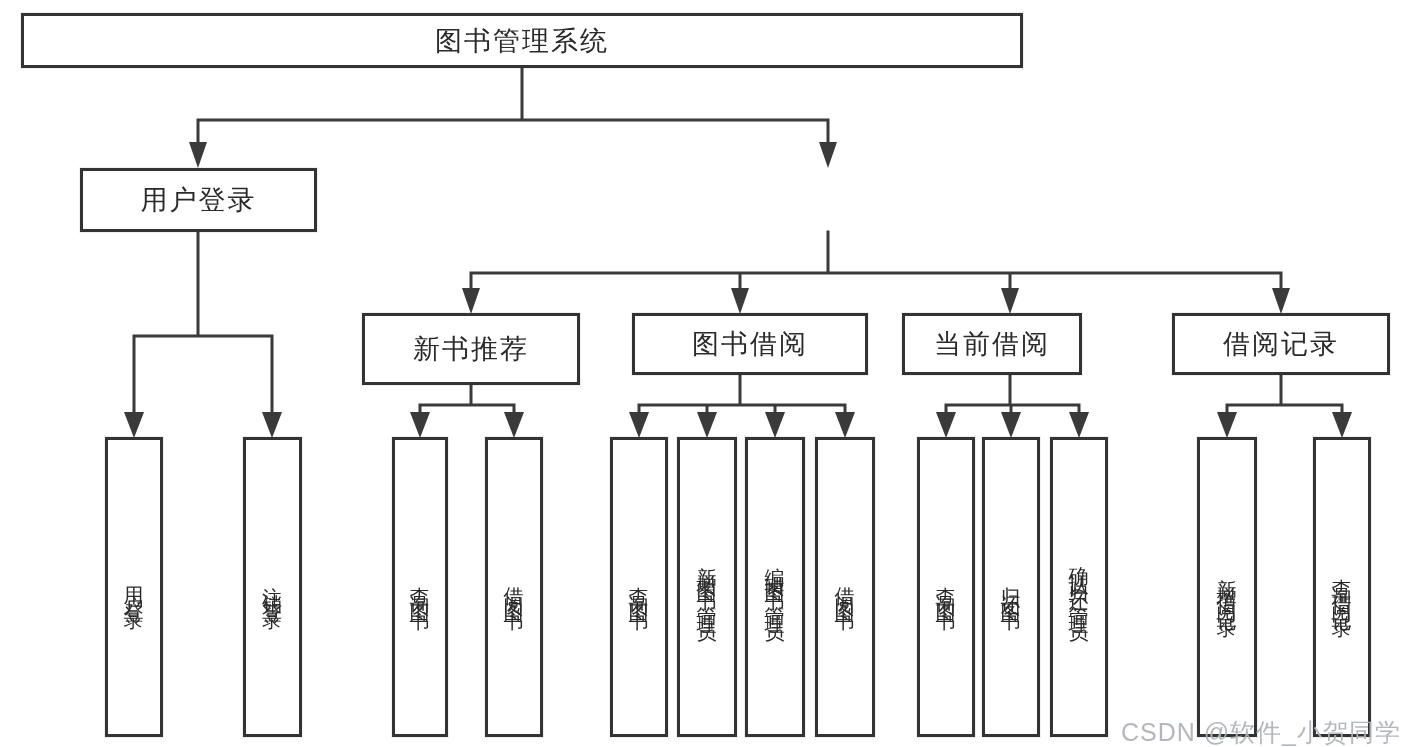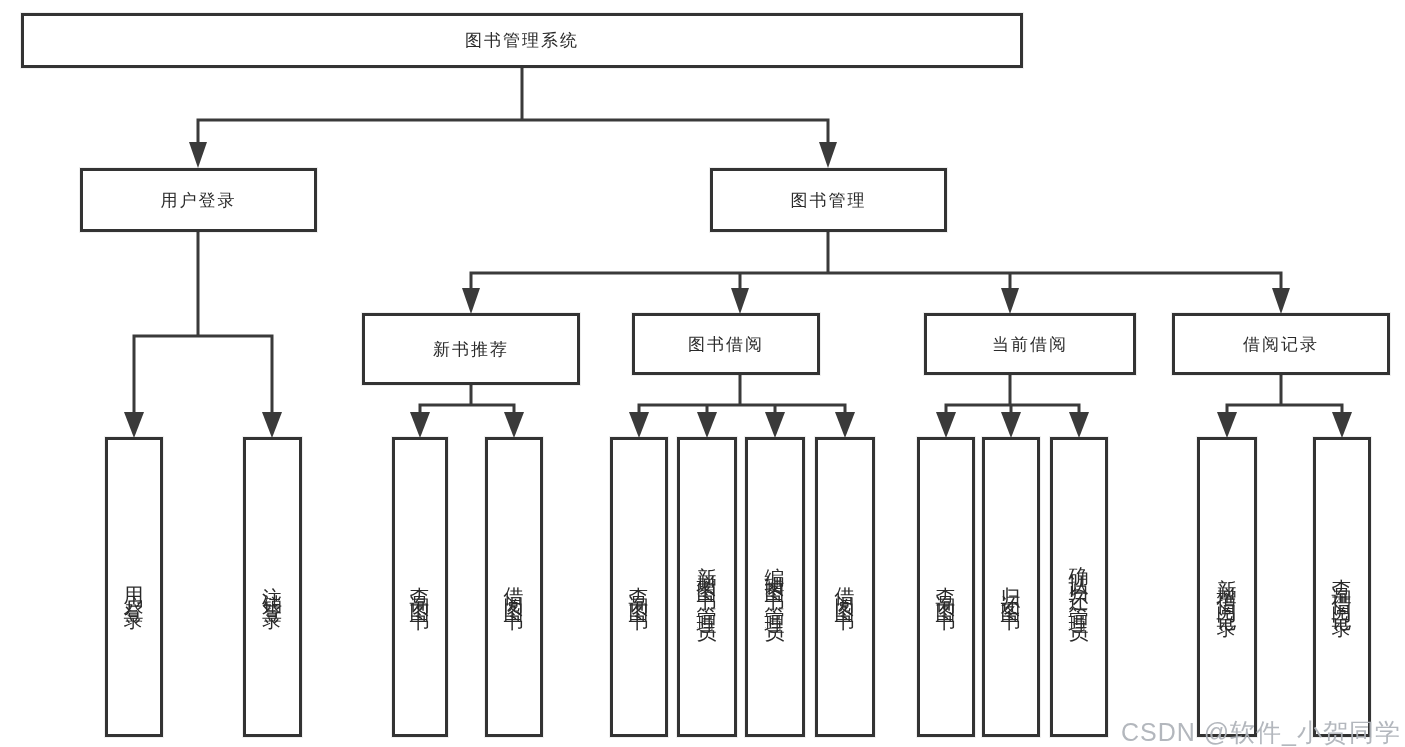--- a/index.html
+++ b/index.html
@@ -11,21 +11,21 @@
     overflow:hidden;
     font-family:"Liberation Sans","DejaVu Sans",sans-serif;
   }
   .wires { position:absolute; left:0; top:0; width:1405px; height:747px; }
   .node {
     position:absolute;
     background:#ffffff;
     border:3px solid #333333;
     display:flex; align-items:center; justify-content:center;
     color:#2a2a2a;
-    font-size:17px;
+    font-size:27px;
     letter-spacing:2px;
     box-shadow:0 0 0 1px rgba(0,0,0,0.06);
     white-space:nowrap;
   }
   .leaf {
     writing-mode:vertical-rl;
     text-orientation:mixed;
     font-size:20px;
     letter-spacing:8px;
     line-height:1;
@@ -81,25 +81,24 @@
       <polygon points="1001,412 1021,412 1011,438"></polygon>
       <polygon points="1069,412 1089,412 1079,438"></polygon>
       <polygon points="1217,412 1237,412 1227,438"></polygon>
       <polygon points="1332,412 1352,412 1342,438"></polygon>
     </g>
   </svg>
 
   <div class="node" style="left:21px; top:13px; width:1002px; height:55px;">图书管理系统</div>
 
   <div class="node" style="left:80px; top:168px; width:237px; height:64px;">用户登录</div>
-  <div class="node" style="left:710px; top:168px; width:237px; height:64px;">图书管理</div>
 
   <div class="node" style="left:362px; top:313px; width:218px; height:72px;">新书推荐</div>
-  <div class="node" style="left:632px; top:313px; width:188px; height:62px;">图书借阅</div>
-  <div class="node" style="left:924px; top:313px; width:212px; height:62px;">当前借阅</div>
+  <div class="node" style="left:632px; top:313px; width:236px; height:62px;">图书借阅</div>
+  <div class="node" style="left:902px; top:313px; width:180px; height:62px;">当前借阅</div>
   <div class="node" style="left:1172px; top:313px; width:218px; height:62px;">借阅记录</div>
 
   <div class="node leaf" style="left:105px; top:437px; width:58px; height:300px;">用户登录</div>
   <div class="node leaf" style="left:243px; top:437px; width:59px; height:300px;">注销登录</div>
 
   <div class="node leaf" style="left:392px; top:437px; width:56px; height:300px;">查询图书</div>
   <div class="node leaf" style="left:485px; top:437px; width:58px; height:300px;">借阅图书</div>
 
   <div class="node leaf" style="left:610px; top:437px; width:58px; height:300px;">查询图书</div>
   <div class="node leaf" style="left:677px; top:437px; width:60px; height:300px;">新增图书（管理员）</div>

